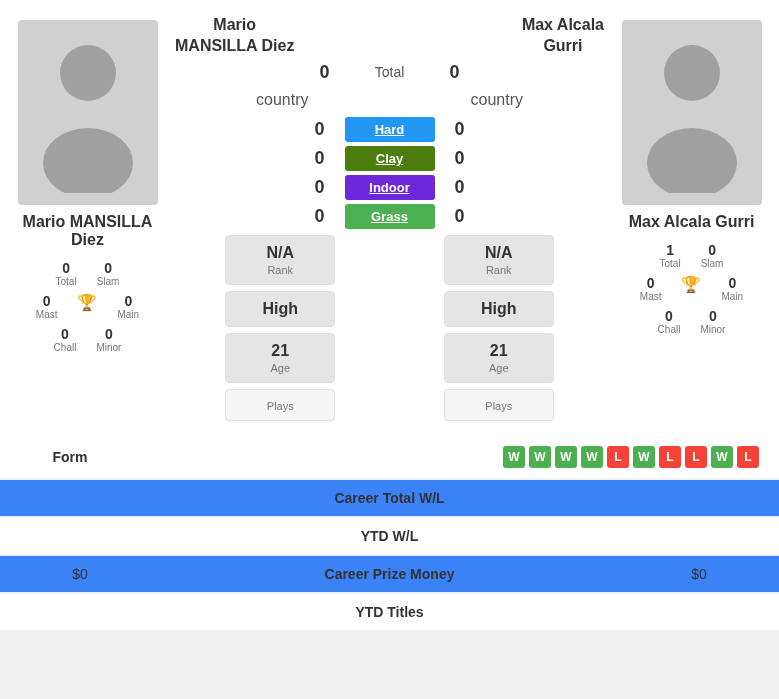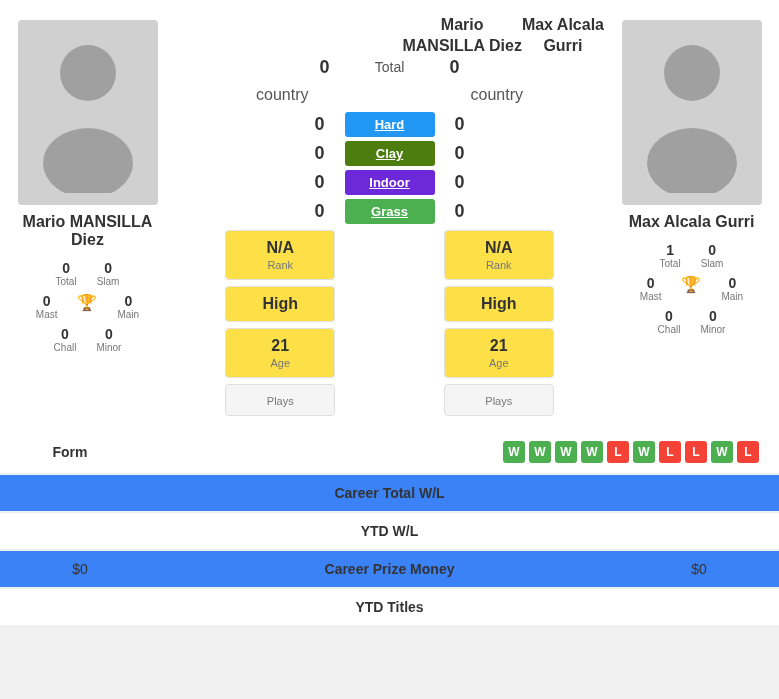--- a/index.html
+++ b/index.html
@@ -92,21 +92,22 @@
       flex: 1;
       display: flex;
       flex-direction: column;
       align-items: center;
       padding: 5px 0;
     }
 
     .player-names-row {
       display: flex;
       width: 100%;
-      justify-content: flex-end;
+      justify-content: space-between;
+      margin-bottom: 5px;
     }
 
     .player-name-center {
       font-size: 16px;
       font-weight: bold;
       text-align: center;
       color: #333;
       line-height: 1.3;
     }
 
@@ -246,21 +247,21 @@
 
     .card-panels {
       display: flex;
       gap: 8px;
       justify-content: space-around;
       width: 100%;
       margin-top: 6px;
     }
 
     .stat-panel {
-      background: #fde047;
+      background: #e5e5e5;
       border: 1px solid #e0e0e0;
       border-radius: 4px;
       width: 110px;
       padding: 8px 6px;
       display: flex;
       flex-direction: column;
       align-items: center;
     }
 
     .plays-panel {

